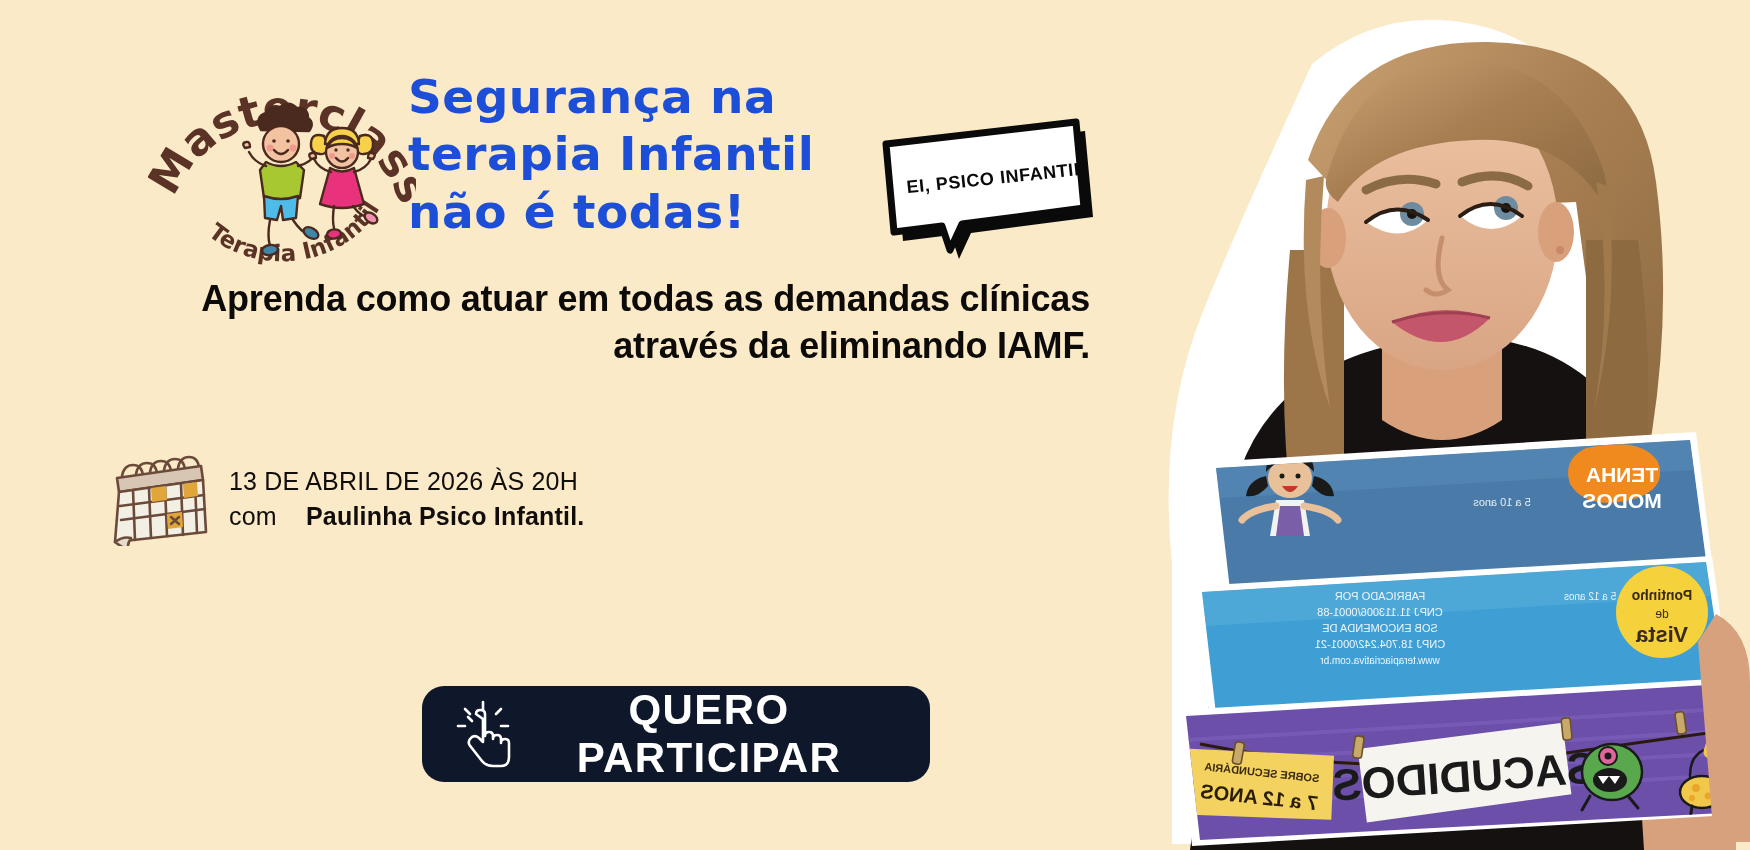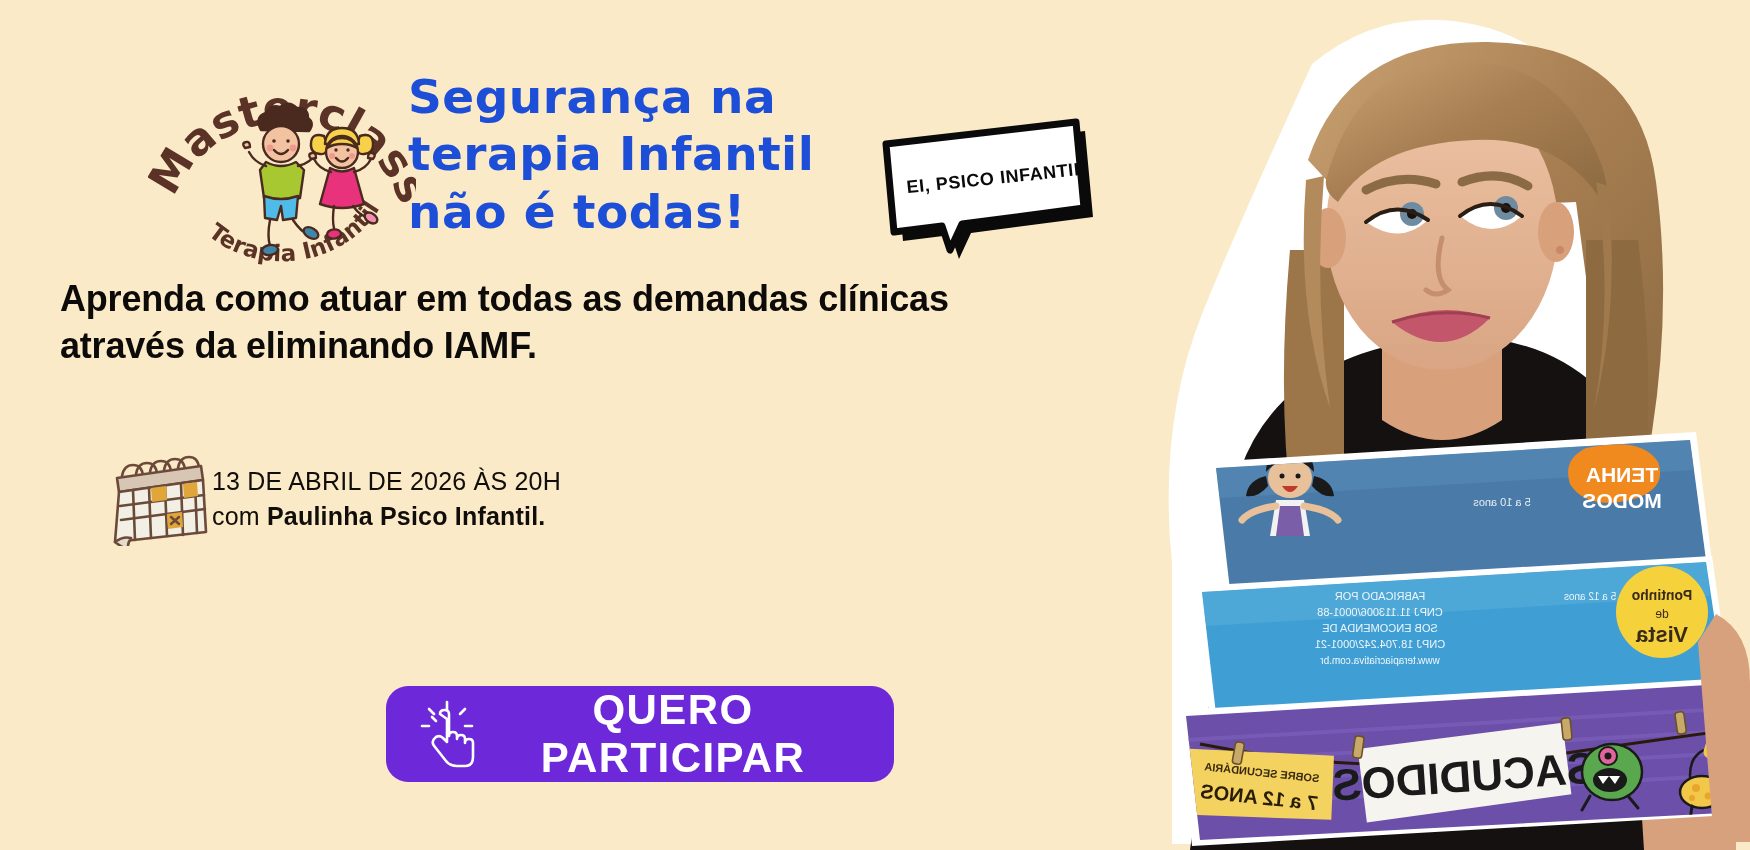--- a/index.html
+++ b/index.html
@@ -40,61 +40,61 @@
     letter-spacing: 0.5px;
   }
   #headline .hl-line { display: block; white-space: nowrap; }
 
   
   #subheadline {
     position: absolute;
     left: 60px;
     top: 276px;
     width: 1030px;
-    text-align: left;
+    text-align: right;
     color: #0d0b09;
     font-family: "Liberation Sans Narrow", "Liberation Sans", sans-serif;
     font-size: 36px;
     font-weight: 700;
     line-height: 1.30;
     letter-spacing: -0.2px;
   }
   #subheadline .sub-line { display: block; white-space: nowrap; }
 
   
   #info-block {
     position: absolute;
     left: 105px;
     top: 452px;
     display: flex;
     align-items: center;
-    gap: 1px;
+    gap: 18px;
   }
   #calendar-icon { width: 106px; height: 94px; flex: none; }
   #calendar-icon svg { display: block; width: 100%; height: 100%; }
   #info-lines {
     color: #100d0b;
     font-size: 25px;
     line-height: 1.42;
     letter-spacing: 0.2px;
     white-space: nowrap;
   }
   #info-lines .info-line { display: block; }
-  #info-lines .host-name { font-weight: 700; }
+  #info-lines .host-name { font-weight: 700; margin-left: 22px; }
 
   
   #cta-button {
     position: absolute;
-    left: 386px;
+    left: 422px;
     top: 686px;
     width: 508px;
     height: 96px;
     border: none;
     border-radius: 22px;
-    background: #6d28d9;
+    background: #0f172a;
     display: flex;
     align-items: center;
     padding: 0;
     cursor: pointer;
   }
   #cta-icon { width: 70px; height: 70px; margin-left: 30px; flex: none; }
   #cta-icon svg { display: block; width: 100%; height: 100%; }
   #cta-label {
     flex: 1;
     text-align: center;

